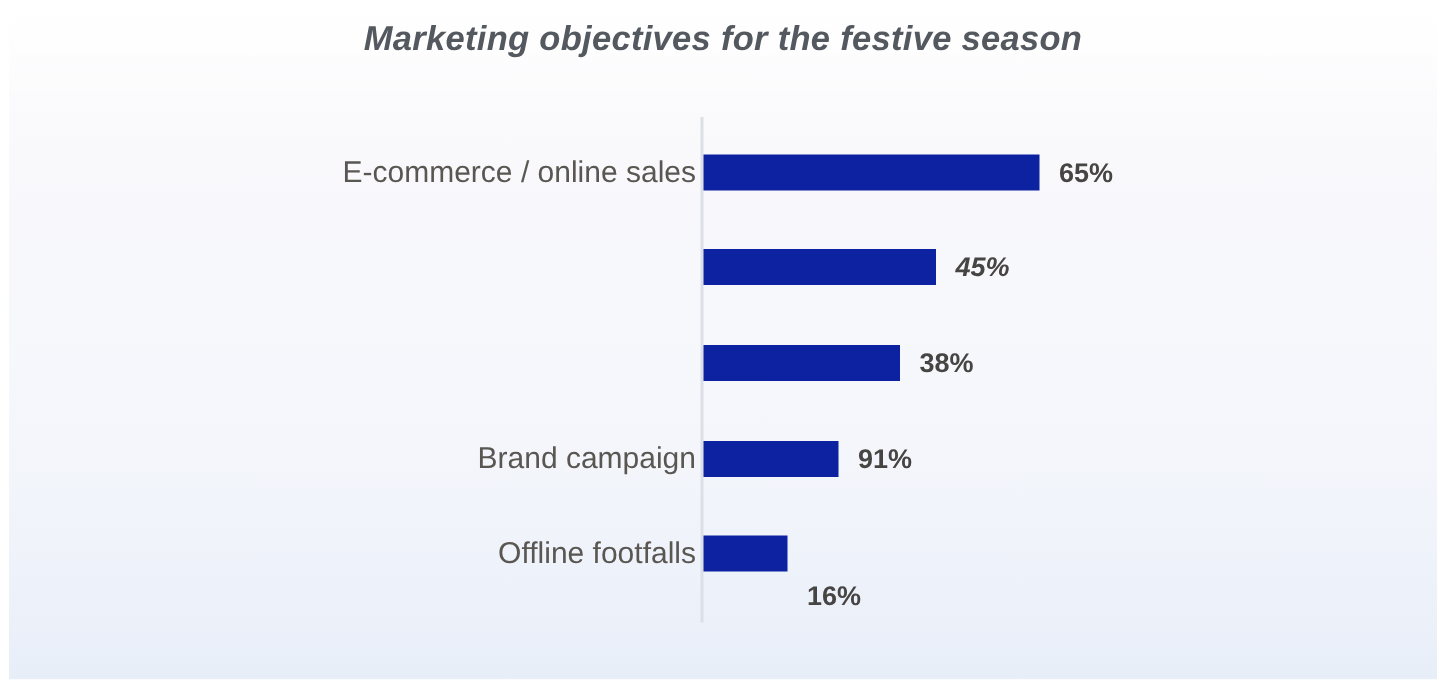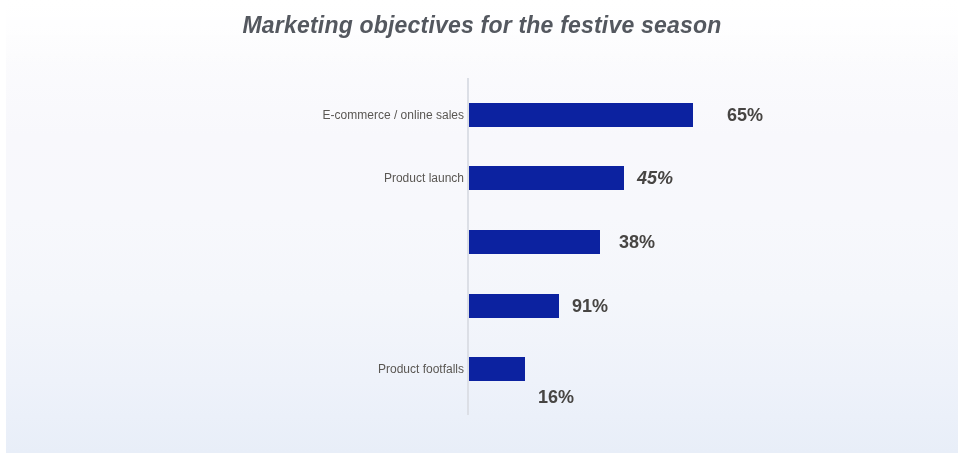--- a/index.html
+++ b/index.html
@@ -81,21 +81,21 @@
     width: 952px;
     height: 24px;
   }
 
   .cat-label {
     position: absolute;
     right: 494px;
     top: 0;
     height: 24px;
     line-height: 24px;
-    font-size: 12px;
+    font-size: 20px;
     color: #5a5753;
     white-space: nowrap;
     text-align: right;
   }
 
   .bar {
     position: absolute;
     left: 463px;
     top: 0;
     height: 24px;
@@ -121,39 +121,39 @@
 
   <div class="chart-title">Marketing objectives for the festive season</div>
 
   <div class="plot">
 
     <div class="axis-line"></div>
 
     <div class="row" style="top:103px;">
       <div class="cat-label">E-commerce / online sales</div>
       <div class="bar" style="width:224px;"></div>
-      <div class="value-label" style="left:700px;margin-left:21px;">65%</div>
+      <div class="value-label" style="left:700px;">65%</div>
     </div>
 
     <div class="row" style="top:166px;">
-      <div class="cat-label">Product launch</div>
       <div class="bar" style="width:155px;"></div>
       <div class="value-label" style="left:631px;font-style:italic;">45%</div>
     </div>
 
     <div class="row" style="top:230px;">
       <div class="bar" style="width:131px;"></div>
-      <div class="value-label" style="left:607px;margin-left:6px;">38%</div>
+      <div class="value-label" style="left:607px;">38%</div>
     </div>
 
     <div class="row" style="top:294px;">
+      <div class="cat-label">Brand campaign</div>
       <div class="bar" style="width:90px;"></div>
       <div class="value-label" style="left:566px;">91%</div>
     </div>
 
     <div class="row" style="top:357px;">
-      <div class="cat-label">Product footfalls</div>
+      <div class="cat-label">Offline footfalls</div>
       <div class="bar" style="width:56px;"></div>
       <div class="value-label" style="left:532px;margin-top:28px;">16%</div>
     </div>
 
   </div>
 </div>
 
 </body></html>

